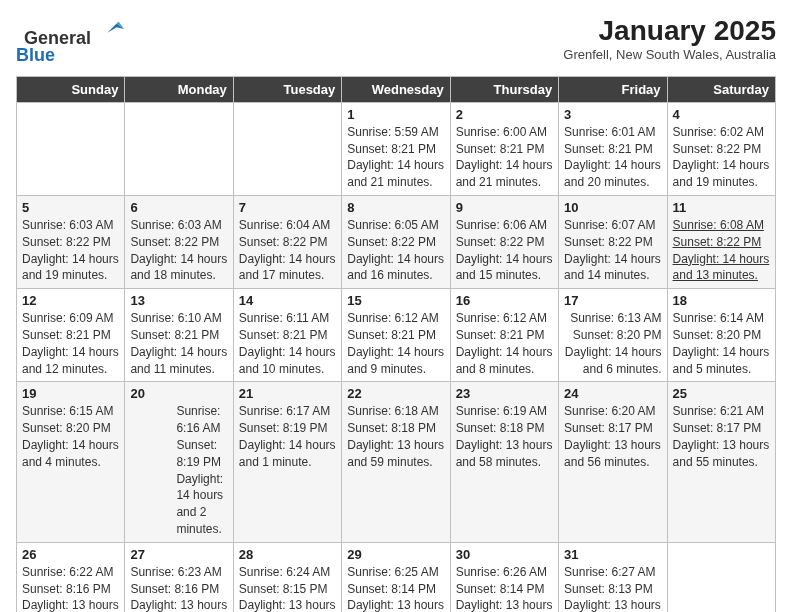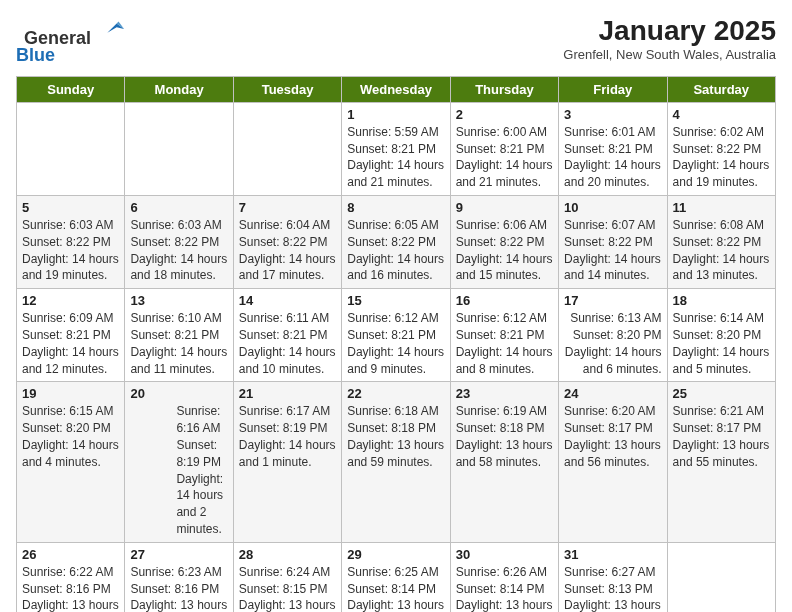--- a/index.html
+++ b/index.html
@@ -46,26 +46,26 @@
     }
     .location {
       font-size: 13px;
       color: #444;
     }
     .calendar-table {
       width: 100%;
       border-collapse: collapse;
     }
     .calendar-table th {
-      background-color: #4d7c0f;
+      background-color: #404040;
       color: #fff;
       font-size: 13px;
       font-weight: bold;
       padding: 5px 6px;
-      text-align: center;
+      text-align: right;
       border: 1px solid #c0c0c0;
     }
     .calendar-table td {
       vertical-align: top;
       border: 1px solid #c0c0c0;
       padding: 4px 5px;
       font-size: 10.5px;
       color: #333;
       width: calc(100% / 7);
       height: 90px;
@@ -198,21 +198,21 @@
           </td>
           <td>
             <div class="day-number">10</div>
             <div class="day-info" style="white-space: pre-line;">Sunrise: 6:07 AM
 Sunset: 8:22 PM
 Daylight: 14 hours
 and 14 minutes.</div>
           </td>
           <td>
             <div class="day-number">11</div>
-            <div class="day-info" style="white-space: pre-line;">Sunrise: 6:08 AM
+            <div class="day-info" style="white-space: pre-line; text-decoration: underline;">Sunrise: 6:08 AM
 Sunset: 8:22 PM
 Daylight: 14 hours
 and 13 minutes.</div>
           </td>
         </tr>
         <tr>
           <td>
             <div class="day-number">12</div>
             <div class="day-info" style="white-space: pre-line;">Sunrise: 6:09 AM
 Sunset: 8:21 PM

